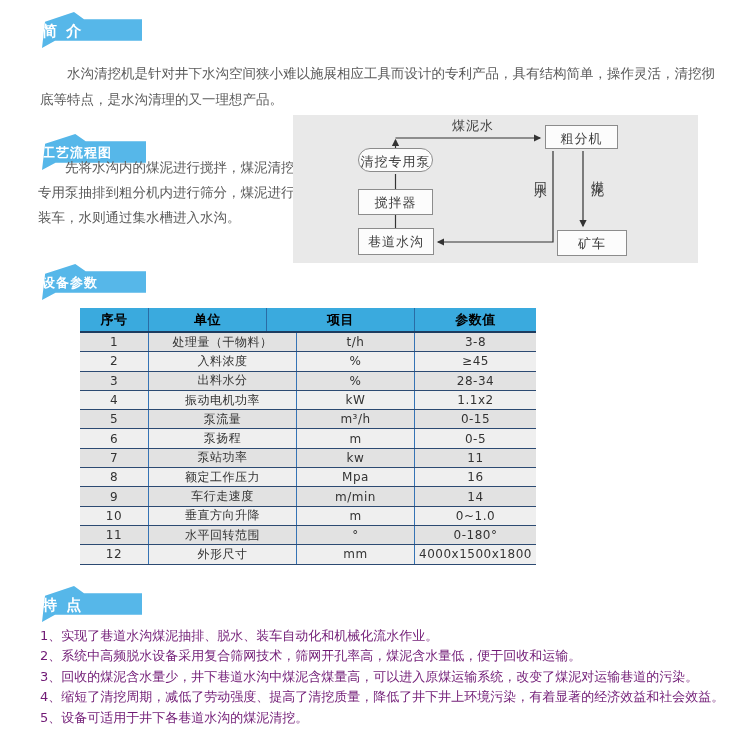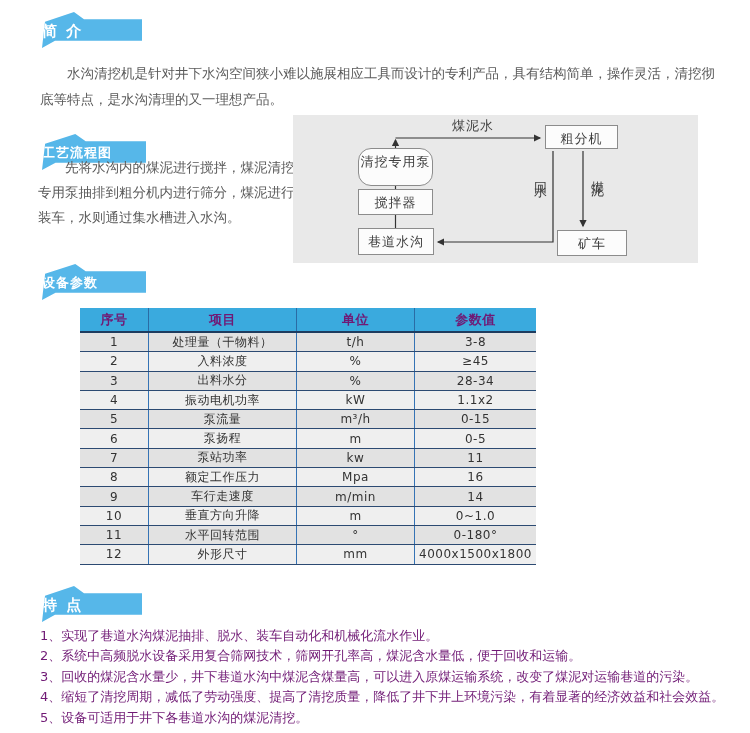--- a/index.html
+++ b/index.html
@@ -23,35 +23,35 @@
   #process-para { left:38px; top:155px; width:258px; line-height:25px; }
   
   .diagram {
     position:absolute; left:293px; top:115px; width:405px; height:148px;
     background:#e9e9e9;
   }
   .fc-box {
     position:absolute; background:#fcfcfc; border:1px solid #8c8c8c;
     font-size:13px; color:#3d3d3d; text-align:center; letter-spacing:1px;
   }
-  #fc-pump  { left:65px;  top:33px;  width:75px; height:38px; line-height:25px;border-radius:13px; }
+  #fc-pump  { left:65px;  top:33px;  width:75px; height:24px; line-height:25px;border-radius:13px; }
   #fc-mixer { left:65px;  top:74px;  width:75px; height:26px; line-height:25px; }
   #fc-ditch { left:65px;  top:113px; width:76px; height:27px; line-height:26px; }
   #fc-sep   { left:252px; top:10px;  width:73px; height:24px; line-height:25px; }
   #fc-cart  { left:264px; top:115px; width:70px; height:26px; line-height:25px; }
   .fc-lines { position:absolute; left:0; top:0; }
   .fc-label { position:absolute; font-size:13px; color:#3d3d3d; }
   #fc-label-top { left:140px; top:2px; width:80px; text-align:center; letter-spacing:1px; }
   .vlabel { writing-mode:vertical-rl; text-orientation:upright; letter-spacing:3px; }
   #fc-label-return { left:238px; top:56px; }
   #fc-label-slime  { left:295px; top:56px; }
   
   .ptable { position:absolute; left:80px; top:308px; width:456px; font-size:12px; }
   .t-header {
-    display:flex; height:25px; background:#3aaade; color:#701a75;
+    display:flex; height:25px; background:#3aaade; color:#000000;
     font-size:13px; font-weight:bold; border-bottom:2px solid #1e3c5f;
   }
   .t-row { display:flex; height:19.3px; border-bottom:1px solid #2c4a72; color:#333; }
   .t-row.alt0 { background:#e2e2e2; }
   .t-row.alt1 { background:#efefef; }
   .t-cell { display:flex; align-items:center; justify-content:center; overflow:hidden; letter-spacing:0.5px; }
   .t-cell.c0 { width:68px; }
   .t-cell.c1 { width:148px; }
   .t-cell.c2 { width:118px; }
   .t-cell.c3 { width:122px; }
@@ -105,22 +105,22 @@
     <div class="fc-label vlabel" id="fc-label-slime">煤泥</div>
   </div>
 
   <div class="badge wide" style="top:264px;">
     <span>设备参数</span>
   </div>
 
   <div class="ptable">
     <div class="t-header">
       <div class="t-cell c0">序号</div>
+      <div class="t-cell c2">单位</div>
       <div class="t-cell c1">项目</div>
-      <div class="t-cell c2">单位</div>
       <div class="t-cell c3">参数值</div>
     </div>
     <div>
         <div class="t-row alt0">
           <div class="t-cell c0">1</div>
           <div class="t-cell c1">处理量（干物料）</div>
           <div class="t-cell c2">t/h</div>
           <div class="t-cell c3">3-8</div>
         </div>
         <div class="t-row alt1">

